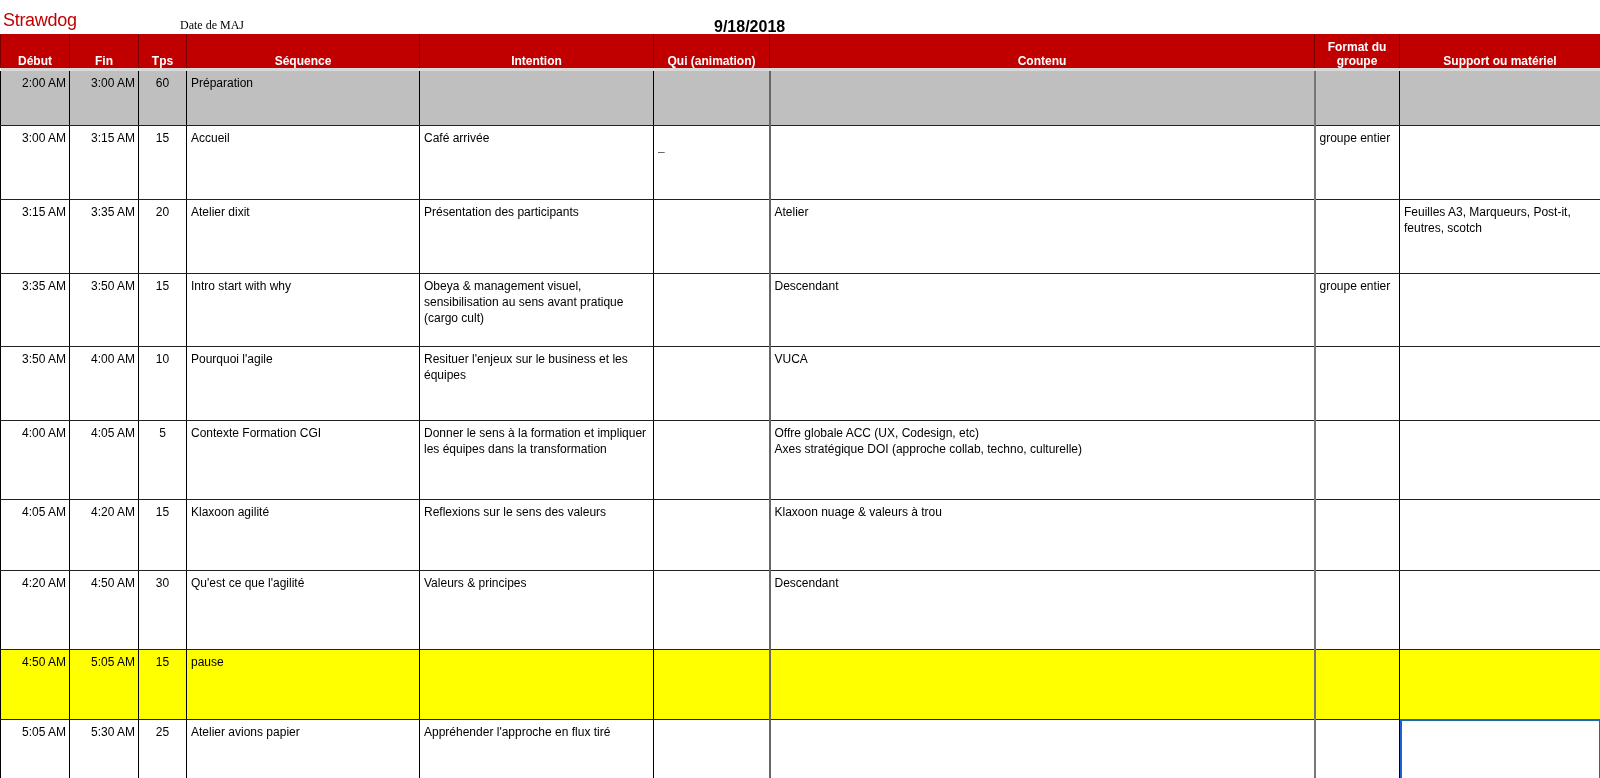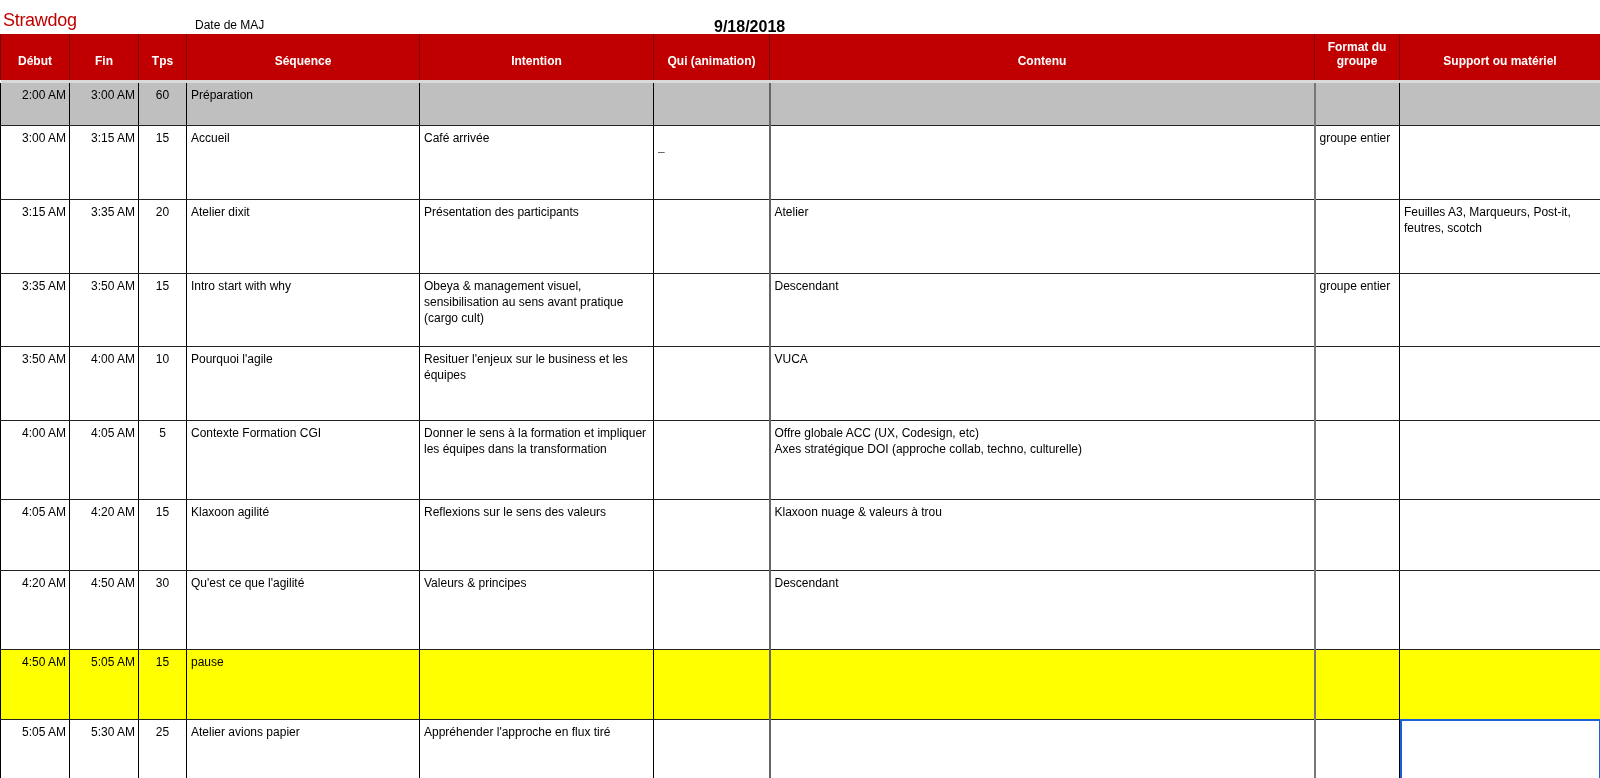--- a/index.html
+++ b/index.html
@@ -1,25 +1,25 @@
 <!DOCTYPE html>
 <html><head>
 <meta charset="utf-8">
 <style>
   html, body { margin:0; padding:0; background:#fff; }
   body { width:1600px; height:778px; overflow:hidden; position:relative;
          font-family:"Liberation Sans", sans-serif; color:#000; }
   .title { position:absolute; left:3px; top:10px; font-size:18px; color:#c00000; letter-spacing:-0.3px; }
-  .maj-label { position:absolute; left:195px; top:18px; font-size:12px; }
+  .maj-label { position:absolute; left:180px; top:18px; font-size:12px;font-family:Liberation Serif, serif; }
   .maj-date { position:absolute; left:714px; top:18px; font-size:16px; font-weight:bold; }
   table { position:absolute; left:0; top:34px; border-collapse:collapse; table-layout:fixed; width:1600px; }
   col.c1{width:69px} col.c2{width:69px} col.c3{width:48px} col.c4{width:233px}
   col.c5{width:234px} col.c6{width:116px} col.c7{width:545px} col.c8{width:85px} col.c9{width:201px}
   thead th { background:#c00000; color:#fff; font-size:12px; font-weight:bold; height:34px;
-             vertical-align:bottom; padding:0 2px 12px 2px; border-left:1px solid #7a0000;
+             vertical-align:bottom; padding:0 2px 0 2px; border-left:1px solid #7a0000;
              border-right:1px solid #7a0000; line-height:14px; }
   thead tr.sep td { height:3px; background:#d9d9d9; padding:0; border:none; }
   tbody td { font-size:12px; vertical-align:top; padding:4px 4px 0 4px;
              border-left:1.5px solid #000; border-right:1.5px solid #000;
              border-bottom:1.5px solid #222; line-height:16px; white-space:pre-line; }
   tbody td.r { text-align:right; padding-right:3px; }
   tbody td.c { text-align:center; }
   tbody td.b { font-weight:normal; }
   tbody td.g7 { border-left:2px solid #666; }
   tbody td.g8 { border-left:2px solid #777;margin-top:45px; }
@@ -57,21 +57,21 @@
       <th>Qui (animation)</th>
       <th>Contenu</th>
       <th>Format du groupe</th>
       <th>Support ou matériel</th>
     </tr>
     <tr class="sep">
         <td colspan="9"></td>
       </tr>
   </thead>
   <tbody>
-    <tr class="prep" style="height:42px">
+    <tr class="prep" style="height:54px">
       <td class="r">2:00 AM</td>
       <td class="r">3:00 AM</td>
       <td class="c">60</td>
       <td class="b">Préparation</td>
       <td></td>
       <td></td>
       <td class="g7"></td>
       <td class="g8"></td>
       <td></td>
     </tr>

